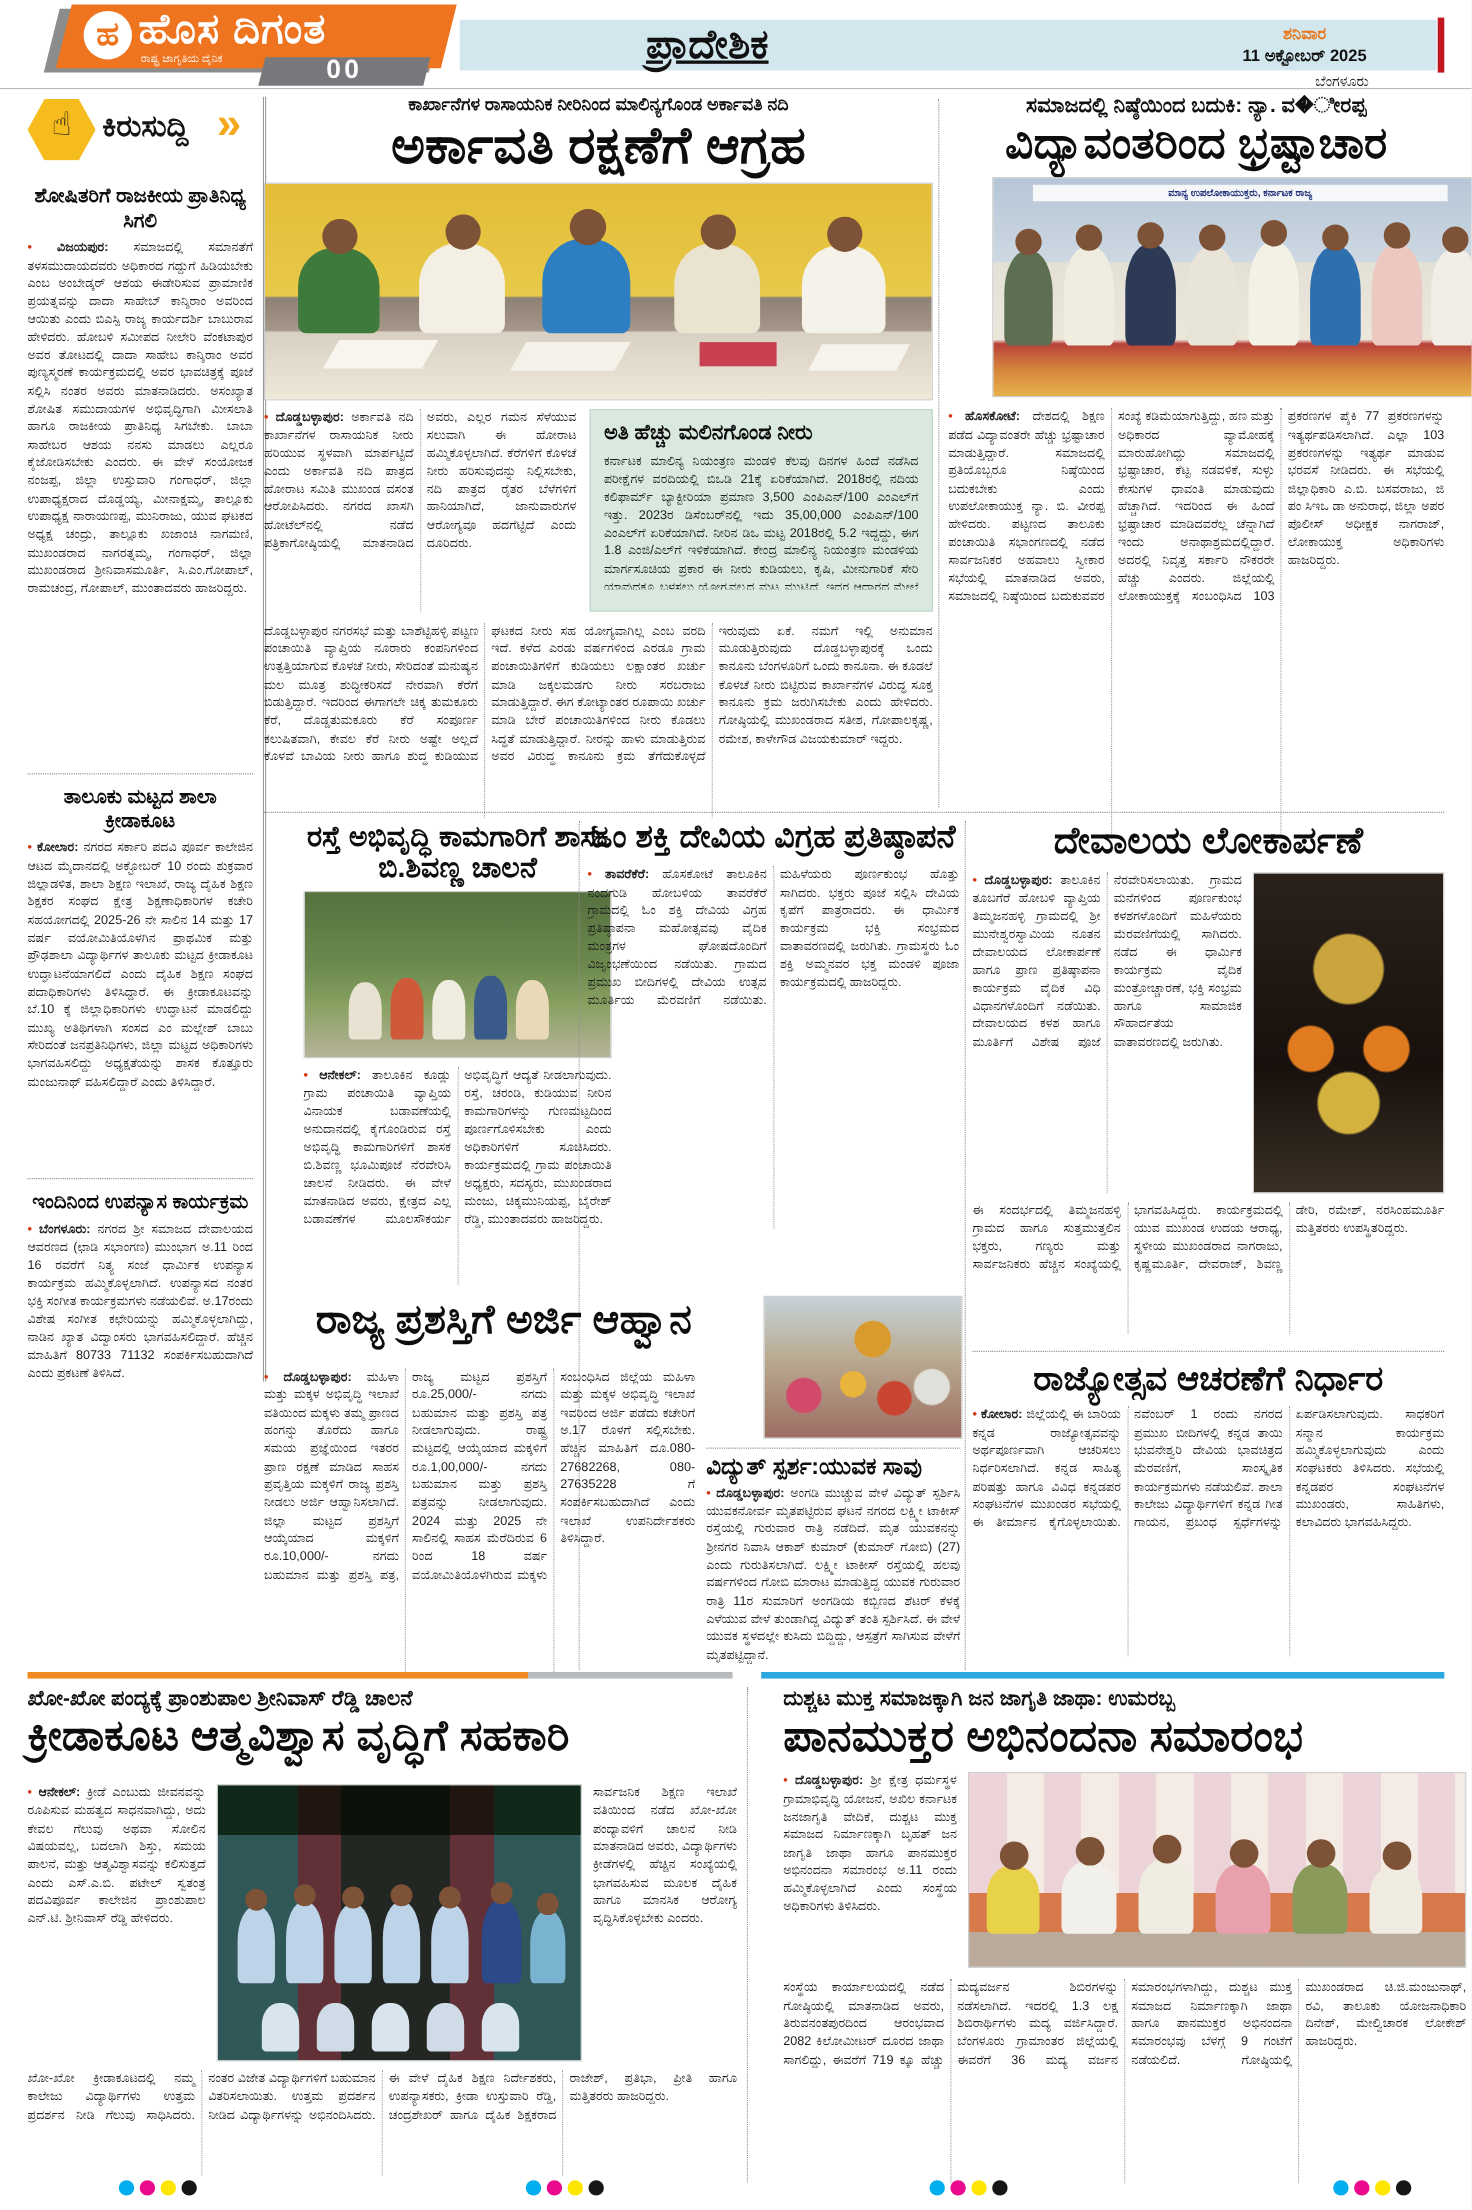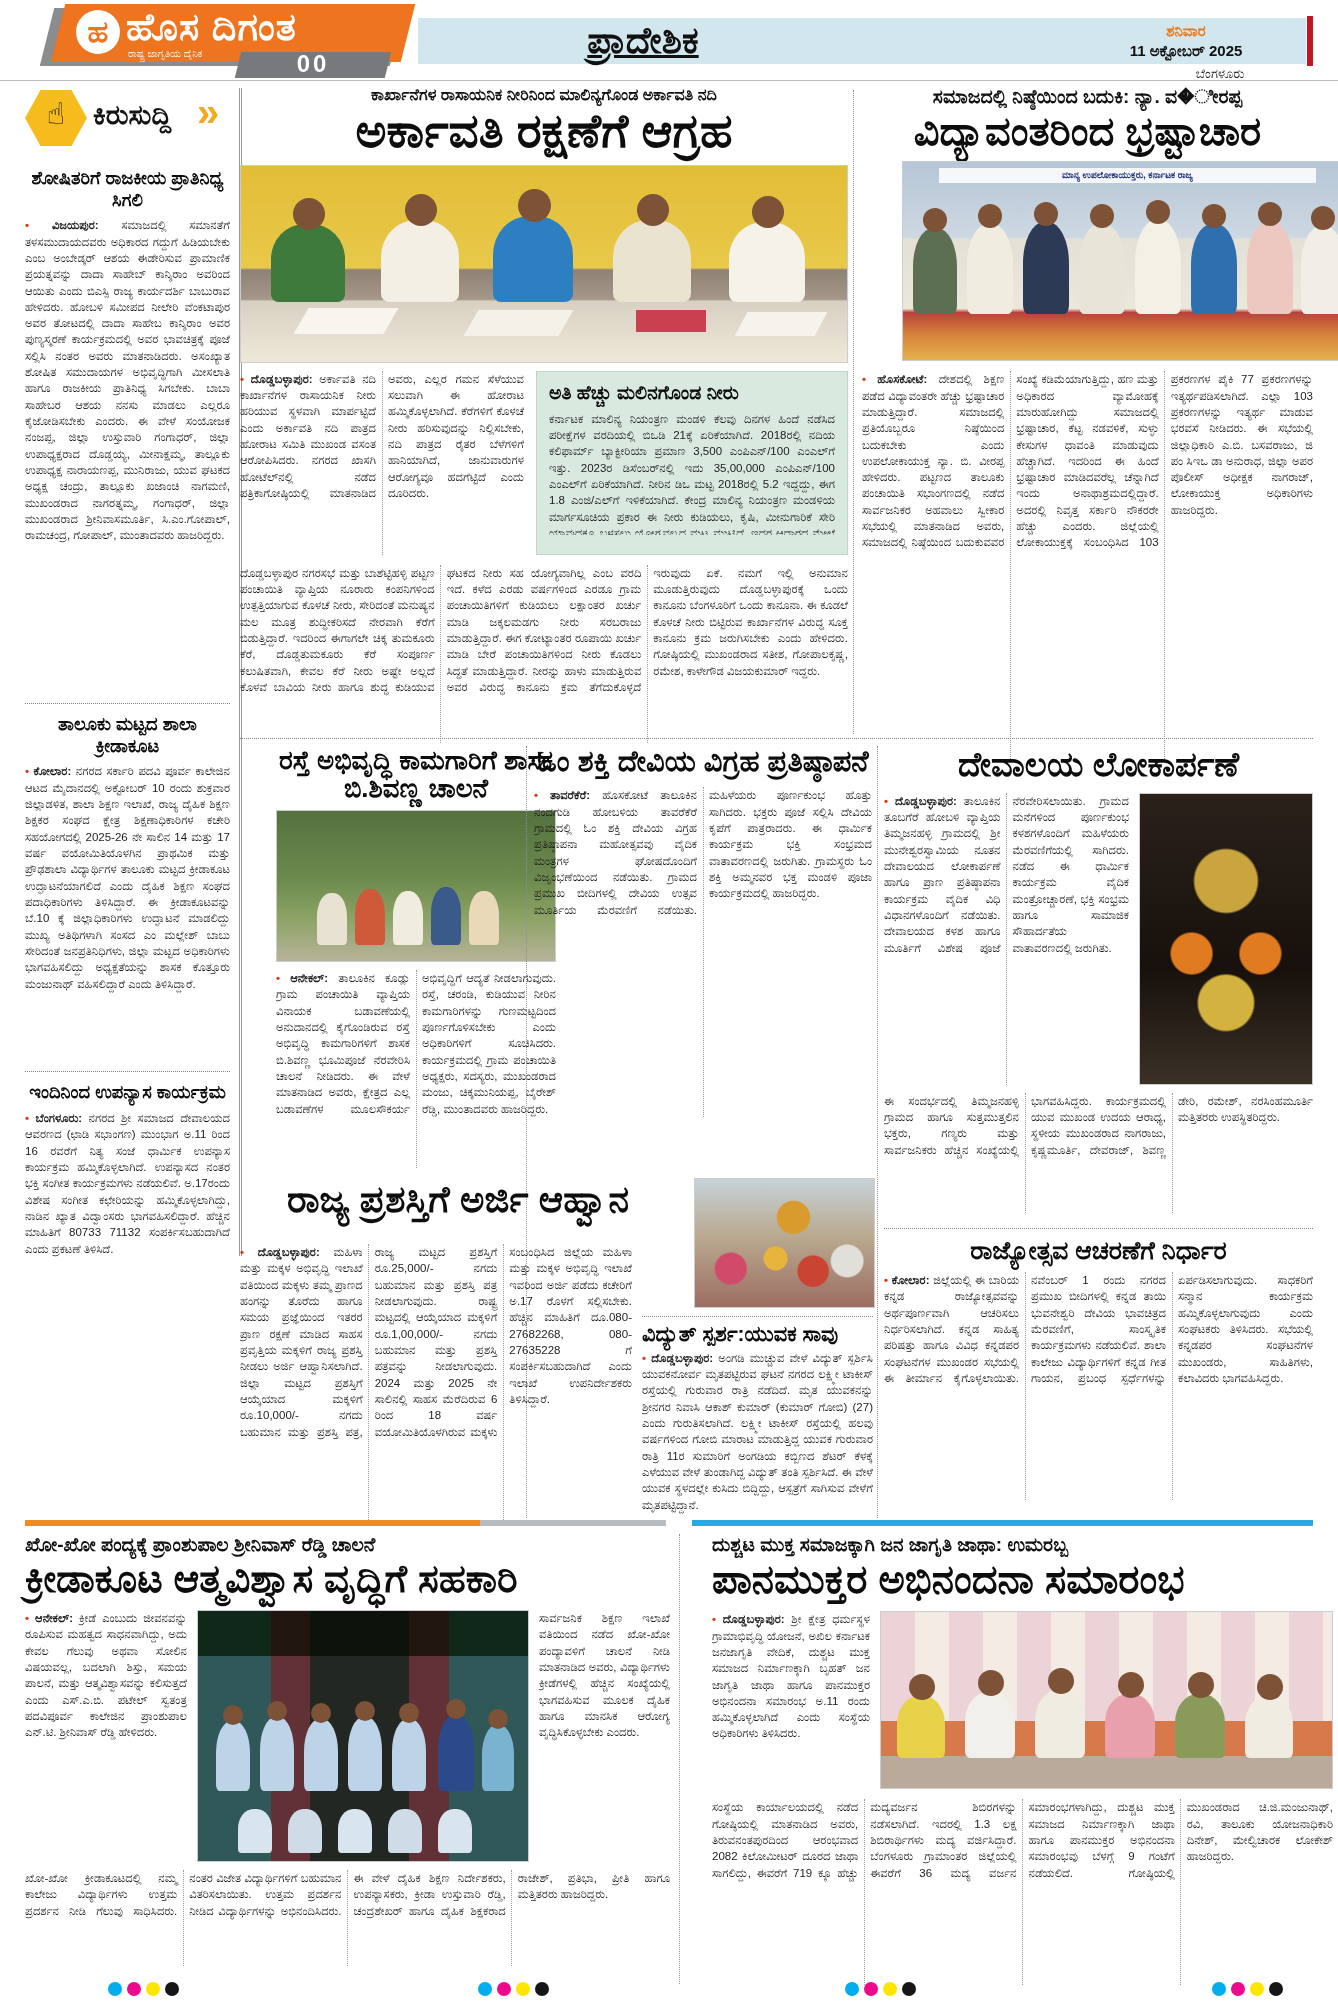--- a/index.html
+++ b/index.html
@@ -247,36 +247,36 @@
         <span class="dl">ದೊಡ್ಡಬಳ್ಳಾಪುರ:</span>
         <span>ತಾಲೂಕಿನ ತೂಬಗೆರೆ ಹೋಬಳಿ ವ್ಯಾಪ್ತಿಯ ತಿಮ್ಮಜನಹಳ್ಳಿ ಗ್ರಾಮದಲ್ಲಿ ಶ್ರೀ ಮುನೇಶ್ವರಸ್ವಾಮಿಯ ನೂತನ ದೇವಾಲಯದ ಲೋಕಾರ್ಪಣೆ ಹಾಗೂ ಪ್ರಾಣ ಪ್ರತಿಷ್ಠಾಪನಾ ಕಾರ್ಯಕ್ರಮ ವೈದಿಕ ವಿಧಿ ವಿಧಾನಗಳೊಂದಿಗೆ ನಡೆಯಿತು. ದೇವಾಲಯದ ಕಳಶ ಹಾಗೂ ಮೂರ್ತಿಗೆ ವಿಶೇಷ ಪೂಜೆ ನೆರವೇರಿಸಲಾಯಿತು. ಗ್ರಾಮದ ಮನೆಗಳಿಂದ ಪೂರ್ಣಕುಂಭ ಕಳಶಗಳೊಂದಿಗೆ ಮಹಿಳೆಯರು ಮೆರವಣಿಗೆಯಲ್ಲಿ ಸಾಗಿದರು. ನಡೆದ ಈ ಧಾರ್ಮಿಕ ಕಾರ್ಯಕ್ರಮ ವೈದಿಕ ಮಂತ್ರೋಚ್ಚಾರಣೆ, ಭಕ್ತಿ ಸಂಭ್ರಮ ಹಾಗೂ ಸಾಮಾಜಿಕ ಸೌಹಾರ್ದತೆಯ ವಾತಾವರಣದಲ್ಲಿ ಜರುಗಿತು.</span>
       </div>
       <div class="photo ph-deity" style="width:172px;height:290px;"></div>
     </div>
     <div class="body-txt cols3" style="margin-top:8px;height:120px;">ಈ ಸಂದರ್ಭದಲ್ಲಿ ತಿಮ್ಮಜನಹಳ್ಳಿ ಗ್ರಾಮದ ಹಾಗೂ ಸುತ್ತಮುತ್ತಲಿನ ಭಕ್ತರು, ಗಣ್ಯರು ಮತ್ತು ಸಾರ್ವಜನಿಕರು ಹೆಚ್ಚಿನ ಸಂಖ್ಯೆಯಲ್ಲಿ ಭಾಗವಹಿಸಿದ್ದರು. ಕಾರ್ಯಕ್ರಮದಲ್ಲಿ ಯುವ ಮುಖಂಡ ಉದಯ ಆರಾಧ್ಯ, ಸ್ಥಳೀಯ ಮುಖಂಡರಾದ ನಾಗರಾಜು, ಕೃಷ್ಣಮೂರ್ತಿ, ದೇವರಾಜ್, ಶಿವಣ್ಣ ಡೇರಿ, ರಮೇಶ್, ನರಸಿಂಹಮೂರ್ತಿ ಮತ್ತಿತರರು ಉಪಸ್ಥಿತರಿದ್ದರು.</div>
   </div>
 
   <div class="abs" style="left:884px;top:1228px;width:429px;height:292px;">
     <div class="hr-dot" style="margin-bottom:8px;"></div>
-    <div class="headline" style="font-size:25px;">ರಾಜ್ಯೋತ್ಸವ ಆಚರಣೆಗೆ ನಿರ್ಧಾರ</div>
+    <div class="headline" style="font-size:31px;">ರಾಜ್ಯೋತ್ಸವ ಆಚರಣೆಗೆ ನಿರ್ಧಾರ</div>
     <div class="body-txt cols3" style="margin-top:8px;height:228px;">
       <span class="dl">ಕೋಲಾರ:</span>
       <span>ಜಿಲ್ಲೆಯಲ್ಲಿ ಈ ಬಾರಿಯ ಕನ್ನಡ ರಾಜ್ಯೋತ್ಸವವನ್ನು ಅರ್ಥಪೂರ್ಣವಾಗಿ ಆಚರಿಸಲು ನಿರ್ಧರಿಸಲಾಗಿದೆ. ಕನ್ನಡ ಸಾಹಿತ್ಯ ಪರಿಷತ್ತು ಹಾಗೂ ವಿವಿಧ ಕನ್ನಡಪರ ಸಂಘಟನೆಗಳ ಮುಖಂಡರ ಸಭೆಯಲ್ಲಿ ಈ ತೀರ್ಮಾನ ಕೈಗೊಳ್ಳಲಾಯಿತು. ನವೆಂಬರ್ 1 ರಂದು ನಗರದ ಪ್ರಮುಖ ಬೀದಿಗಳಲ್ಲಿ ಕನ್ನಡ ತಾಯಿ ಭುವನೇಶ್ವರಿ ದೇವಿಯ ಭಾವಚಿತ್ರದ ಮೆರವಣಿಗೆ, ಸಾಂಸ್ಕೃತಿಕ ಕಾರ್ಯಕ್ರಮಗಳು ನಡೆಯಲಿವೆ. ಶಾಲಾ ಕಾಲೇಜು ವಿದ್ಯಾರ್ಥಿಗಳಿಗೆ ಕನ್ನಡ ಗೀತ ಗಾಯನ, ಪ್ರಬಂಧ ಸ್ಪರ್ಧೆಗಳನ್ನು ಏರ್ಪಡಿಸಲಾಗುವುದು. ಸಾಧಕರಿಗೆ ಸನ್ಮಾನ ಕಾರ್ಯಕ್ರಮ ಹಮ್ಮಿಕೊಳ್ಳಲಾಗುವುದು ಎಂದು ಸಂಘಟಕರು ತಿಳಿಸಿದರು. ಸಭೆಯಲ್ಲಿ ಕನ್ನಡಪರ ಸಂಘಟನೆಗಳ ಮುಖಂಡರು, ಸಾಹಿತಿಗಳು, ಕಲಾವಿದರು ಭಾಗವಹಿಸಿದ್ದರು.</span>
     </div>
   </div>
 
   <div class="bar" style="left:25px;width:455px;background:#f08a21;"></div>
   <div class="bar" style="left:480px;width:186px;background:#b8bcbe;"></div>
   <div class="bar" style="left:692px;width:621px;background:#2aa9e0;"></div>
   <div class="v-dot" style="left:679px;top:1534px;height:450px;"></div>
 
   <div class="abs" style="left:25px;top:1534px;width:645px;height:452px;">
     <div class="kicker" style="font-size:19px;text-align:left;">ಖೋ-ಖೋ ಪಂದ್ಯಕ್ಕೆ ಪ್ರಾಂಶುಪಾಲ ಶ್ರೀನಿವಾಸ್ ರೆಡ್ಡಿ ಚಾಲನೆ</div>
     <div class="headline" style="font-size:39px;text-align:left;margin-top:2px;">ಕ್ರೀಡಾಕೂಟ ಆತ್ಮವಿಶ್ವಾಸ ವೃದ್ಧಿಗೆ ಸಹಕಾರಿ</div>
-    <div style="display:flex;gap:10px;margin-top:10px;height:252px;">
+    <div style="display:flex;gap:10px;margin-top:22px;height:252px;">
       <div class="body-txt" style="width:162px;">
         <span class="dl">ಆನೇಕಲ್:</span>
         <span>ಕ್ರೀಡೆ ಎಂಬುದು ಜೀವನವನ್ನು ರೂಪಿಸುವ ಮಹತ್ವದ ಸಾಧನವಾಗಿದ್ದು, ಅದು ಕೇವಲ ಗೆಲುವು ಅಥವಾ ಸೋಲಿನ ವಿಷಯವಲ್ಲ, ಬದಲಾಗಿ ಶಿಸ್ತು, ಸಮಯ ಪಾಲನೆ, ಮತ್ತು ಆತ್ಮವಿಶ್ವಾಸವನ್ನು ಕಲಿಸುತ್ತದೆ ಎಂದು ಎಸ್.ಎ.ಬಿ. ಪಟೇಲ್ ಸ್ವತಂತ್ರ ಪದವಿಪೂರ್ವ ಕಾಲೇಜಿನ ಪ್ರಾಂಶುಪಾಲ ಎನ್.ಟಿ. ಶ್ರೀನಿವಾಸ್ ರೆಡ್ಡಿ ಹೇಳಿದರು.</span>
       </div>
       <div class="photo ph-team" style="width:330px;height:250px;">
         <i class="pp" style="left:18px;bottom:70px;width:34px;height:70px;background:#bcd3e8;"></i>
         <i class="hd" style="left:25px;bottom:136px;width:20px;height:20px;"></i>
         <i class="pp" style="left:62px;bottom:70px;width:34px;height:74px;background:#bcd3e8;"></i>
         <i class="hd" style="left:69px;bottom:140px;width:20px;height:20px;"></i>
         <i class="pp" style="left:106px;bottom:70px;width:34px;height:72px;background:#bcd3e8;"></i>

